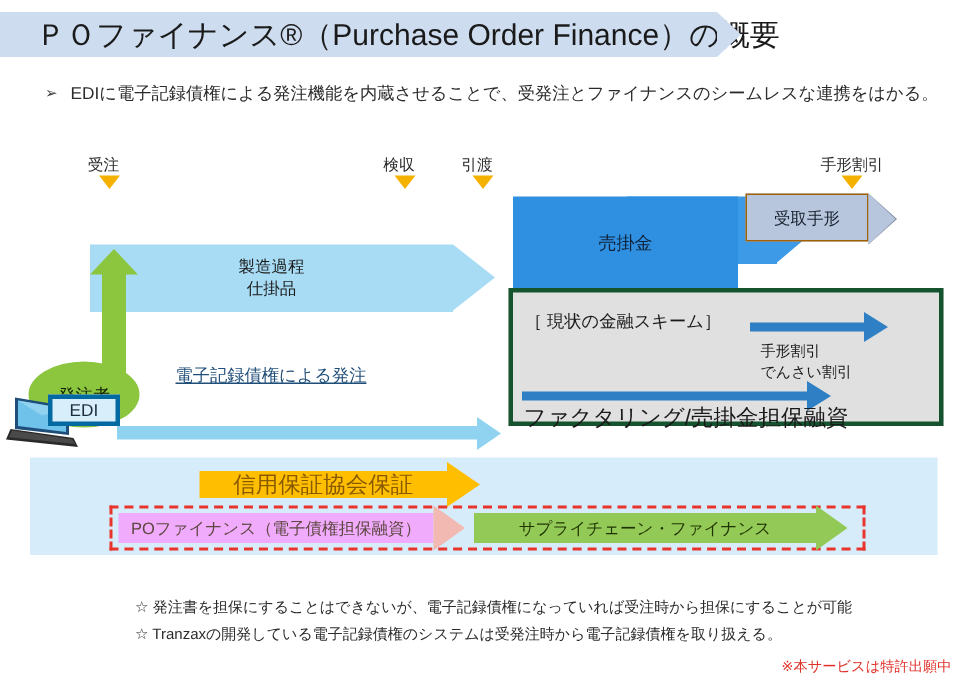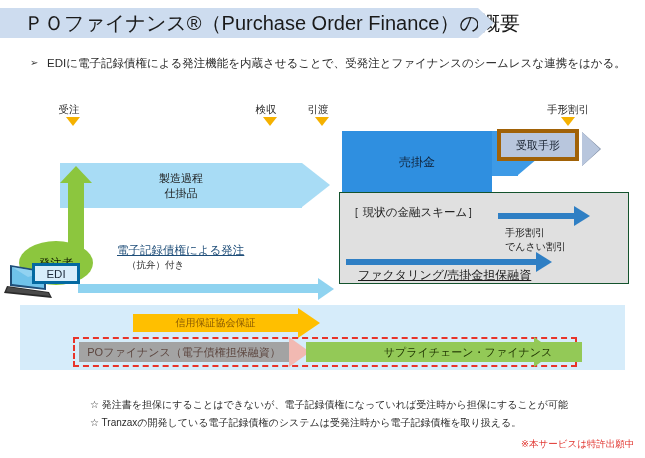--- a/index.html
+++ b/index.html
@@ -80,21 +80,21 @@
   }
   .ar-tail:after{
     content:"";position:absolute;left:100px;top:0;
     width:0;height:0;
     border-top:22.5px solid transparent;
     border-bottom:22.5px solid transparent;
     border-left:26px solid #3d9ae6;
   }
   .note-box{
     position:absolute;left:497px;top:129px;width:82px;height:32px;
-    background:#b8c6dd;border:4px solid #a16207;
+    background:#b8c6dd;border:1px solid #a16207;
     display:flex;align-items:center;justify-content:center;
     font-size:11px;color:#16202e;z-index:4;
     box-sizing:border-box;
   }
   .note-box:after{
     content:"";position:absolute;left:81px;top:-1px;
     width:0;height:0;
     border-top:17px solid transparent;
     border-bottom:17px solid transparent;
     border-left:18px solid #b8c6dd;
@@ -158,21 +158,21 @@
     content:"";position:absolute;left:240px;top:-6.5px;
     width:0;height:0;
     border-top:11px solid transparent;
     border-bottom:11px solid transparent;
     border-left:16px solid #8fd3f0;
   }
 
   
   .rpanel{
     position:absolute;left:339px;top:192px;width:290px;height:92px;
-    background:#e0e0e0;border:1px solid #14532d;box-sizing:border-box;
+    background:#e0e0e0;border:3px solid #14532d;box-sizing:border-box;
   }
   .rpanel-title{
     position:absolute;left:8px;top:12px;font-size:11.5px;color:#1a1a1a;
     white-space:nowrap;
   }
   .r-arrow1{
     position:absolute;left:158px;top:20px;width:76px;height:6px;
     background:#2f7fc4;
   }
   .r-arrow1:after{
@@ -191,23 +191,22 @@
     background:#2f7fc4;
   }
   .r-arrow2:after{
     content:"";position:absolute;left:190px;top:-7px;
     width:0;height:0;
     border-top:10px solid transparent;
     border-bottom:10px solid transparent;
     border-left:16px solid #2f7fc4;
   }
   .r-lab2{
-    position:absolute;left:18px;top:74px;font-size:12px;color:#1a1a1a;
+    position:absolute;left:7px;top:74px;font-size:15px;color:#1a1a1a;
     white-space:nowrap;
-    text-decoration:underline;
   }
 
   
   .band{
     position:absolute;left:20px;top:305px;width:605px;height:65px;
     background:#d6ecfa;
   }
 
   
   .g-arrow{
@@ -216,47 +215,47 @@
     display:flex;align-items:center;justify-content:center;
   }
   .g-arrow:after{
     content:"";position:absolute;left:165px;top:-6px;
     width:0;height:0;
     border-top:15px solid transparent;
     border-bottom:15px solid transparent;
     border-left:22px solid #ffbf00;
   }
   .g-label{
-    font-size:10px;color:#8a5a00;position:relative;z-index:2;white-space:nowrap;
+    font-size:15px;color:#8a5a00;position:relative;z-index:2;white-space:nowrap;
   }
 
   
   .dashed-box{
     position:absolute;left:73px;top:337px;width:504px;height:30px;
     border:2px dashed #e8342a;box-sizing:border-box;
   }
 
   .po-arrow{
     position:absolute;left:79px;top:342px;width:210px;height:20px;
-    background:#a3a3a3;
+    background:#f0abfc;
     display:flex;align-items:center;justify-content:center;
   }
   .po-arrow:after{
     content:"";position:absolute;left:210px;top:-5px;
     width:0;height:0;
     border-top:15px solid transparent;
     border-bottom:15px solid transparent;
     border-left:21px solid #f2b9b2;
   }
   .po-label{font-size:11px;color:#5d4740;position:relative;z-index:2;white-space:nowrap;}
 
   .scf-arrow{
-    position:absolute;left:306px;top:342px;width:228px;height:20px;
+    position:absolute;left:316px;top:342px;width:228px;height:20px;
     background:#93c957;
-    display:flex;align-items:center;justify-content:center;padding-left:48px;
+    display:flex;align-items:center;justify-content:center;
   }
   .scf-arrow:after{
     content:"";position:absolute;left:228px;top:-5px;
     width:0;height:0;
     border-top:15px solid transparent;
     border-bottom:15px solid transparent;
     border-left:21px solid #93c957;
   }
   .scf-label{font-size:11px;color:#1f3300;position:relative;z-index:2;white-space:nowrap;}
 
@@ -316,21 +315,20 @@
   <svg class="laptop" viewBox="0 0 54 40">
     <polygon points="8,3 44,9 44,28 8,24" fill="#1e4e79"></polygon>
     <polygon points="10,5 42,10.5 42,26 10,22" fill="#6fc2ea"></polygon>
     <polygon points="10,5 42,10.5 26,15" fill="#a9dcf5" opacity="0.6"></polygon>
     <polygon points="5,24 47,30 50,36 2,31" fill="#2a2a2a"></polygon>
     <polygon points="6,25 46,30.8 48,34 4,29.5" fill="#4a4a4a"></polygon>
   </svg>
 
   <div class="annot">
     <span class="annot-title">電子記録債権による発注</span>
-    <span class="annot-sub2">（抗弁）付き</span>
   </div>
 
   <div class="edi-arrow"></div>
 
   <div class="rpanel">
     <span class="rpanel-title">［ 現状の金融スキーム］</span>
     <div class="r-arrow1"></div>
     <span class="r-lab1">
       <span>手形割引</span><br>
       <span>でんさい割引</span>

